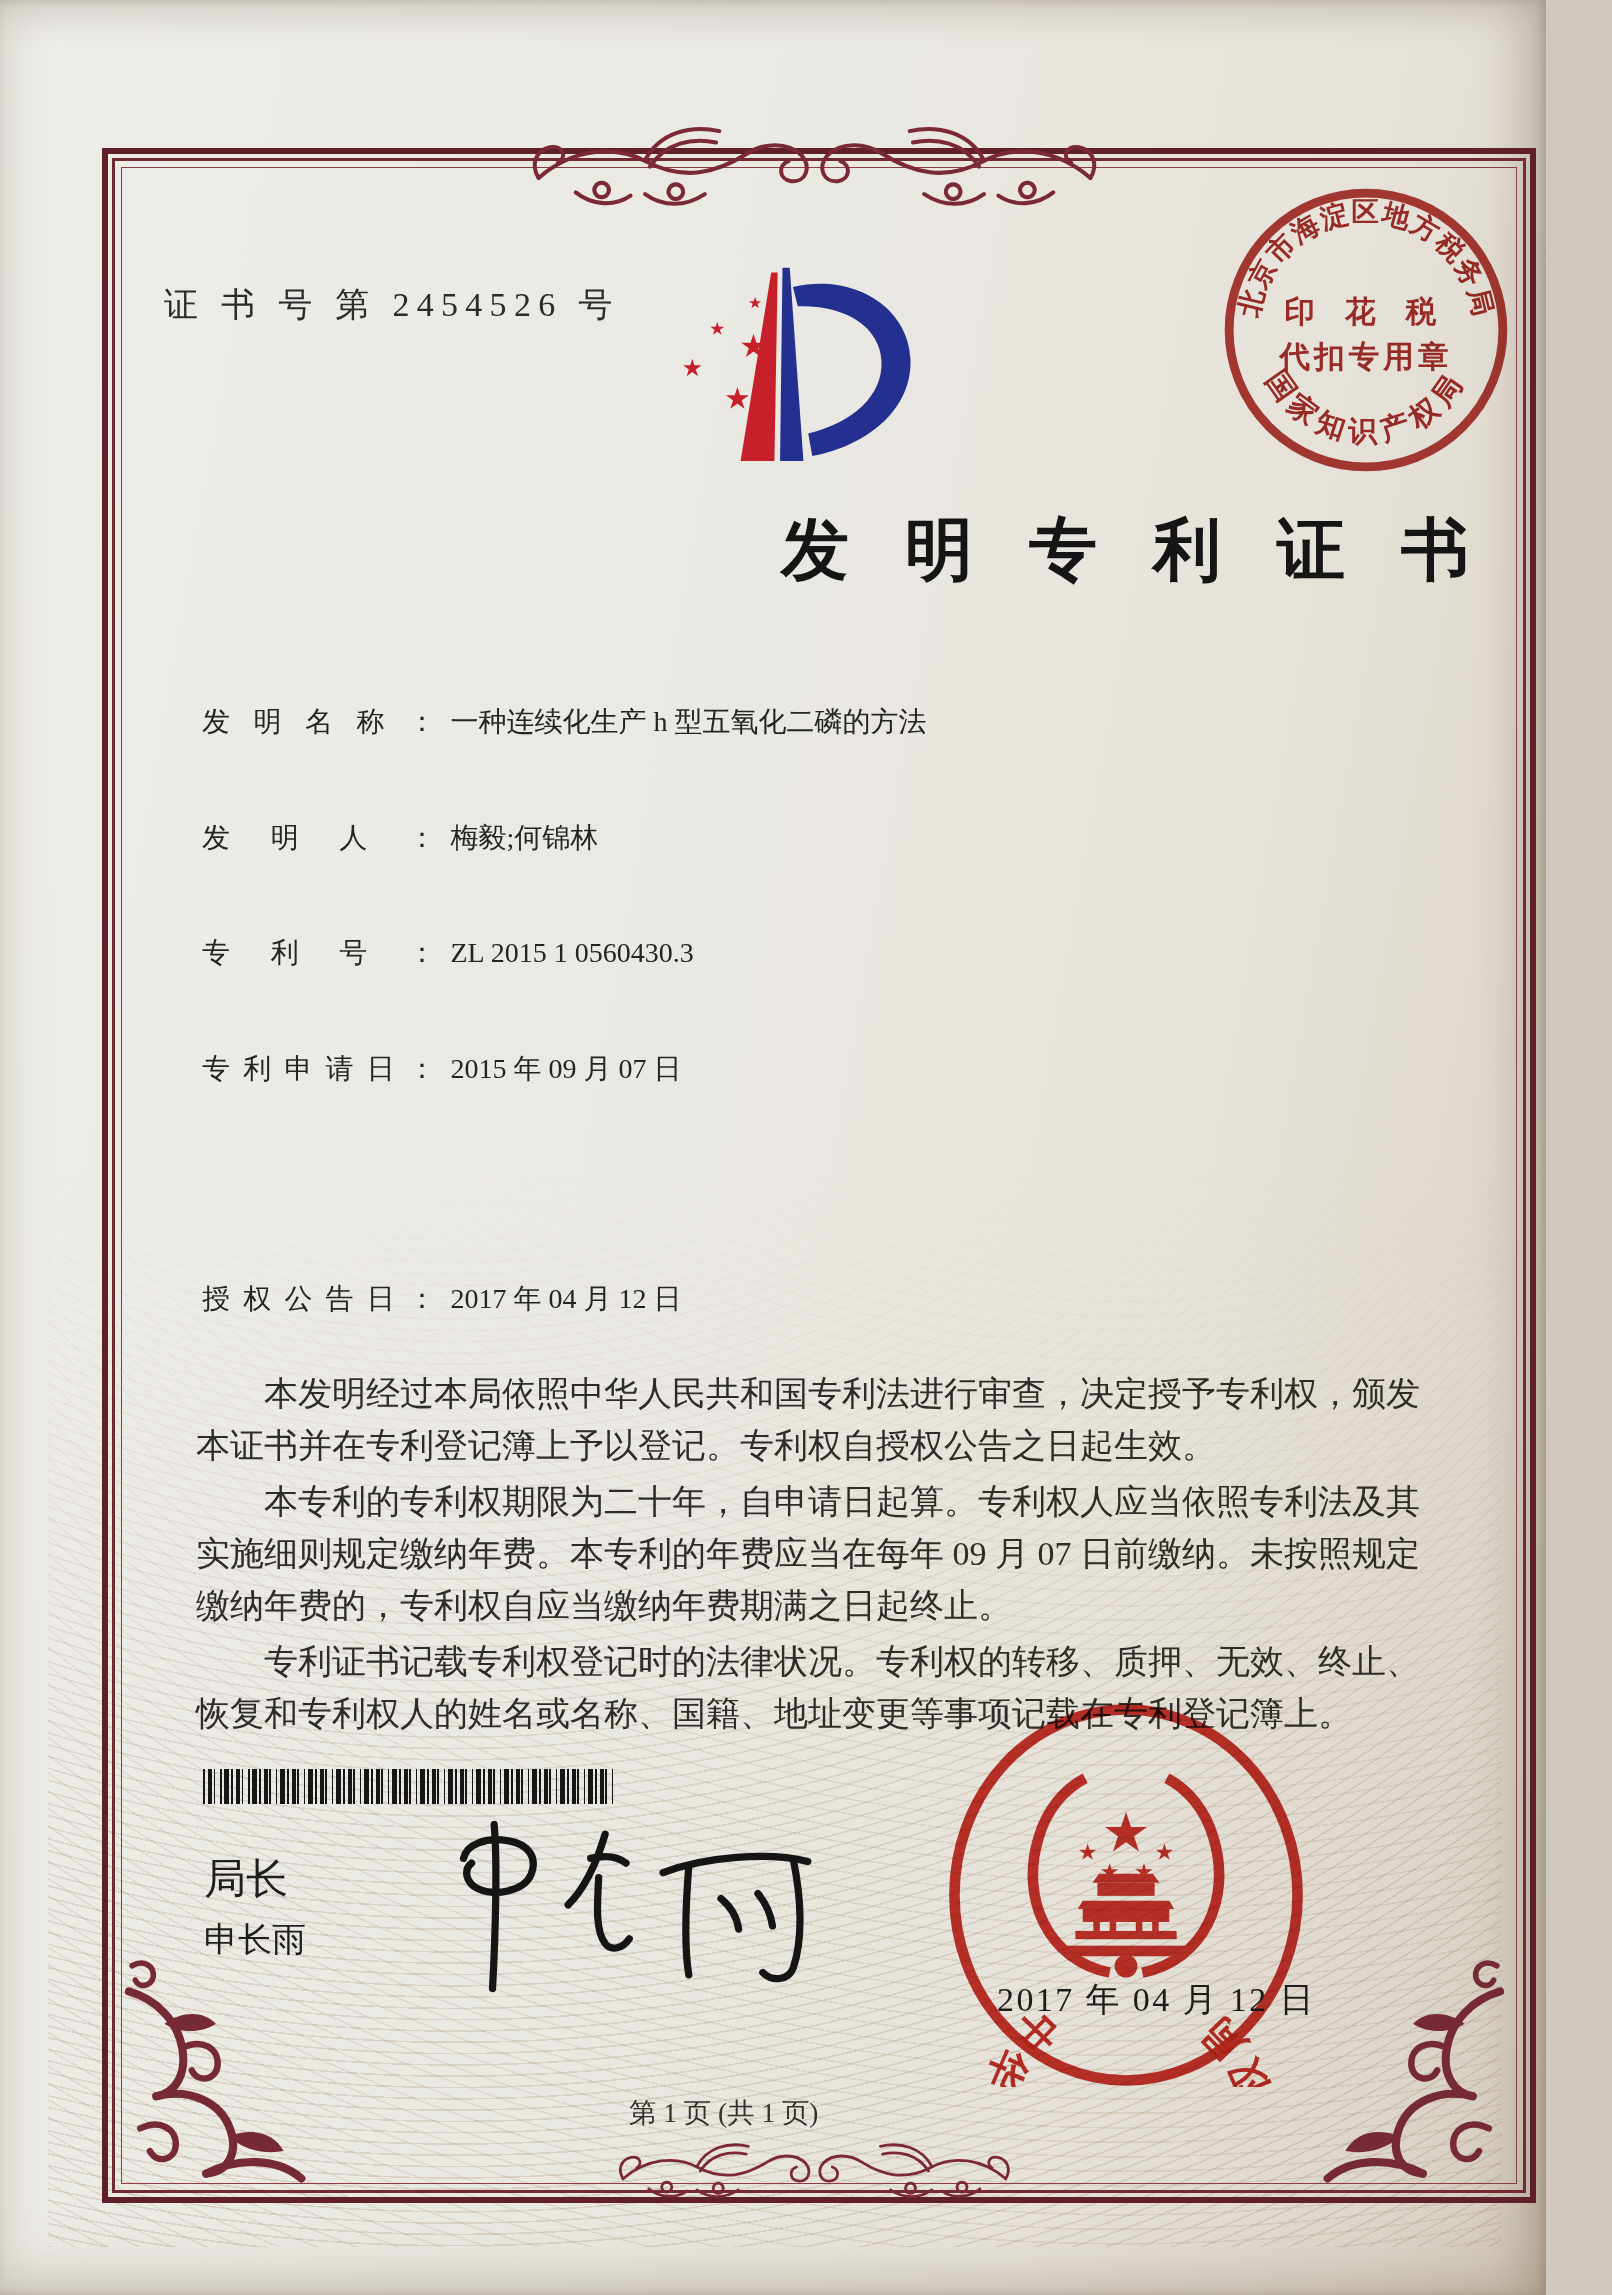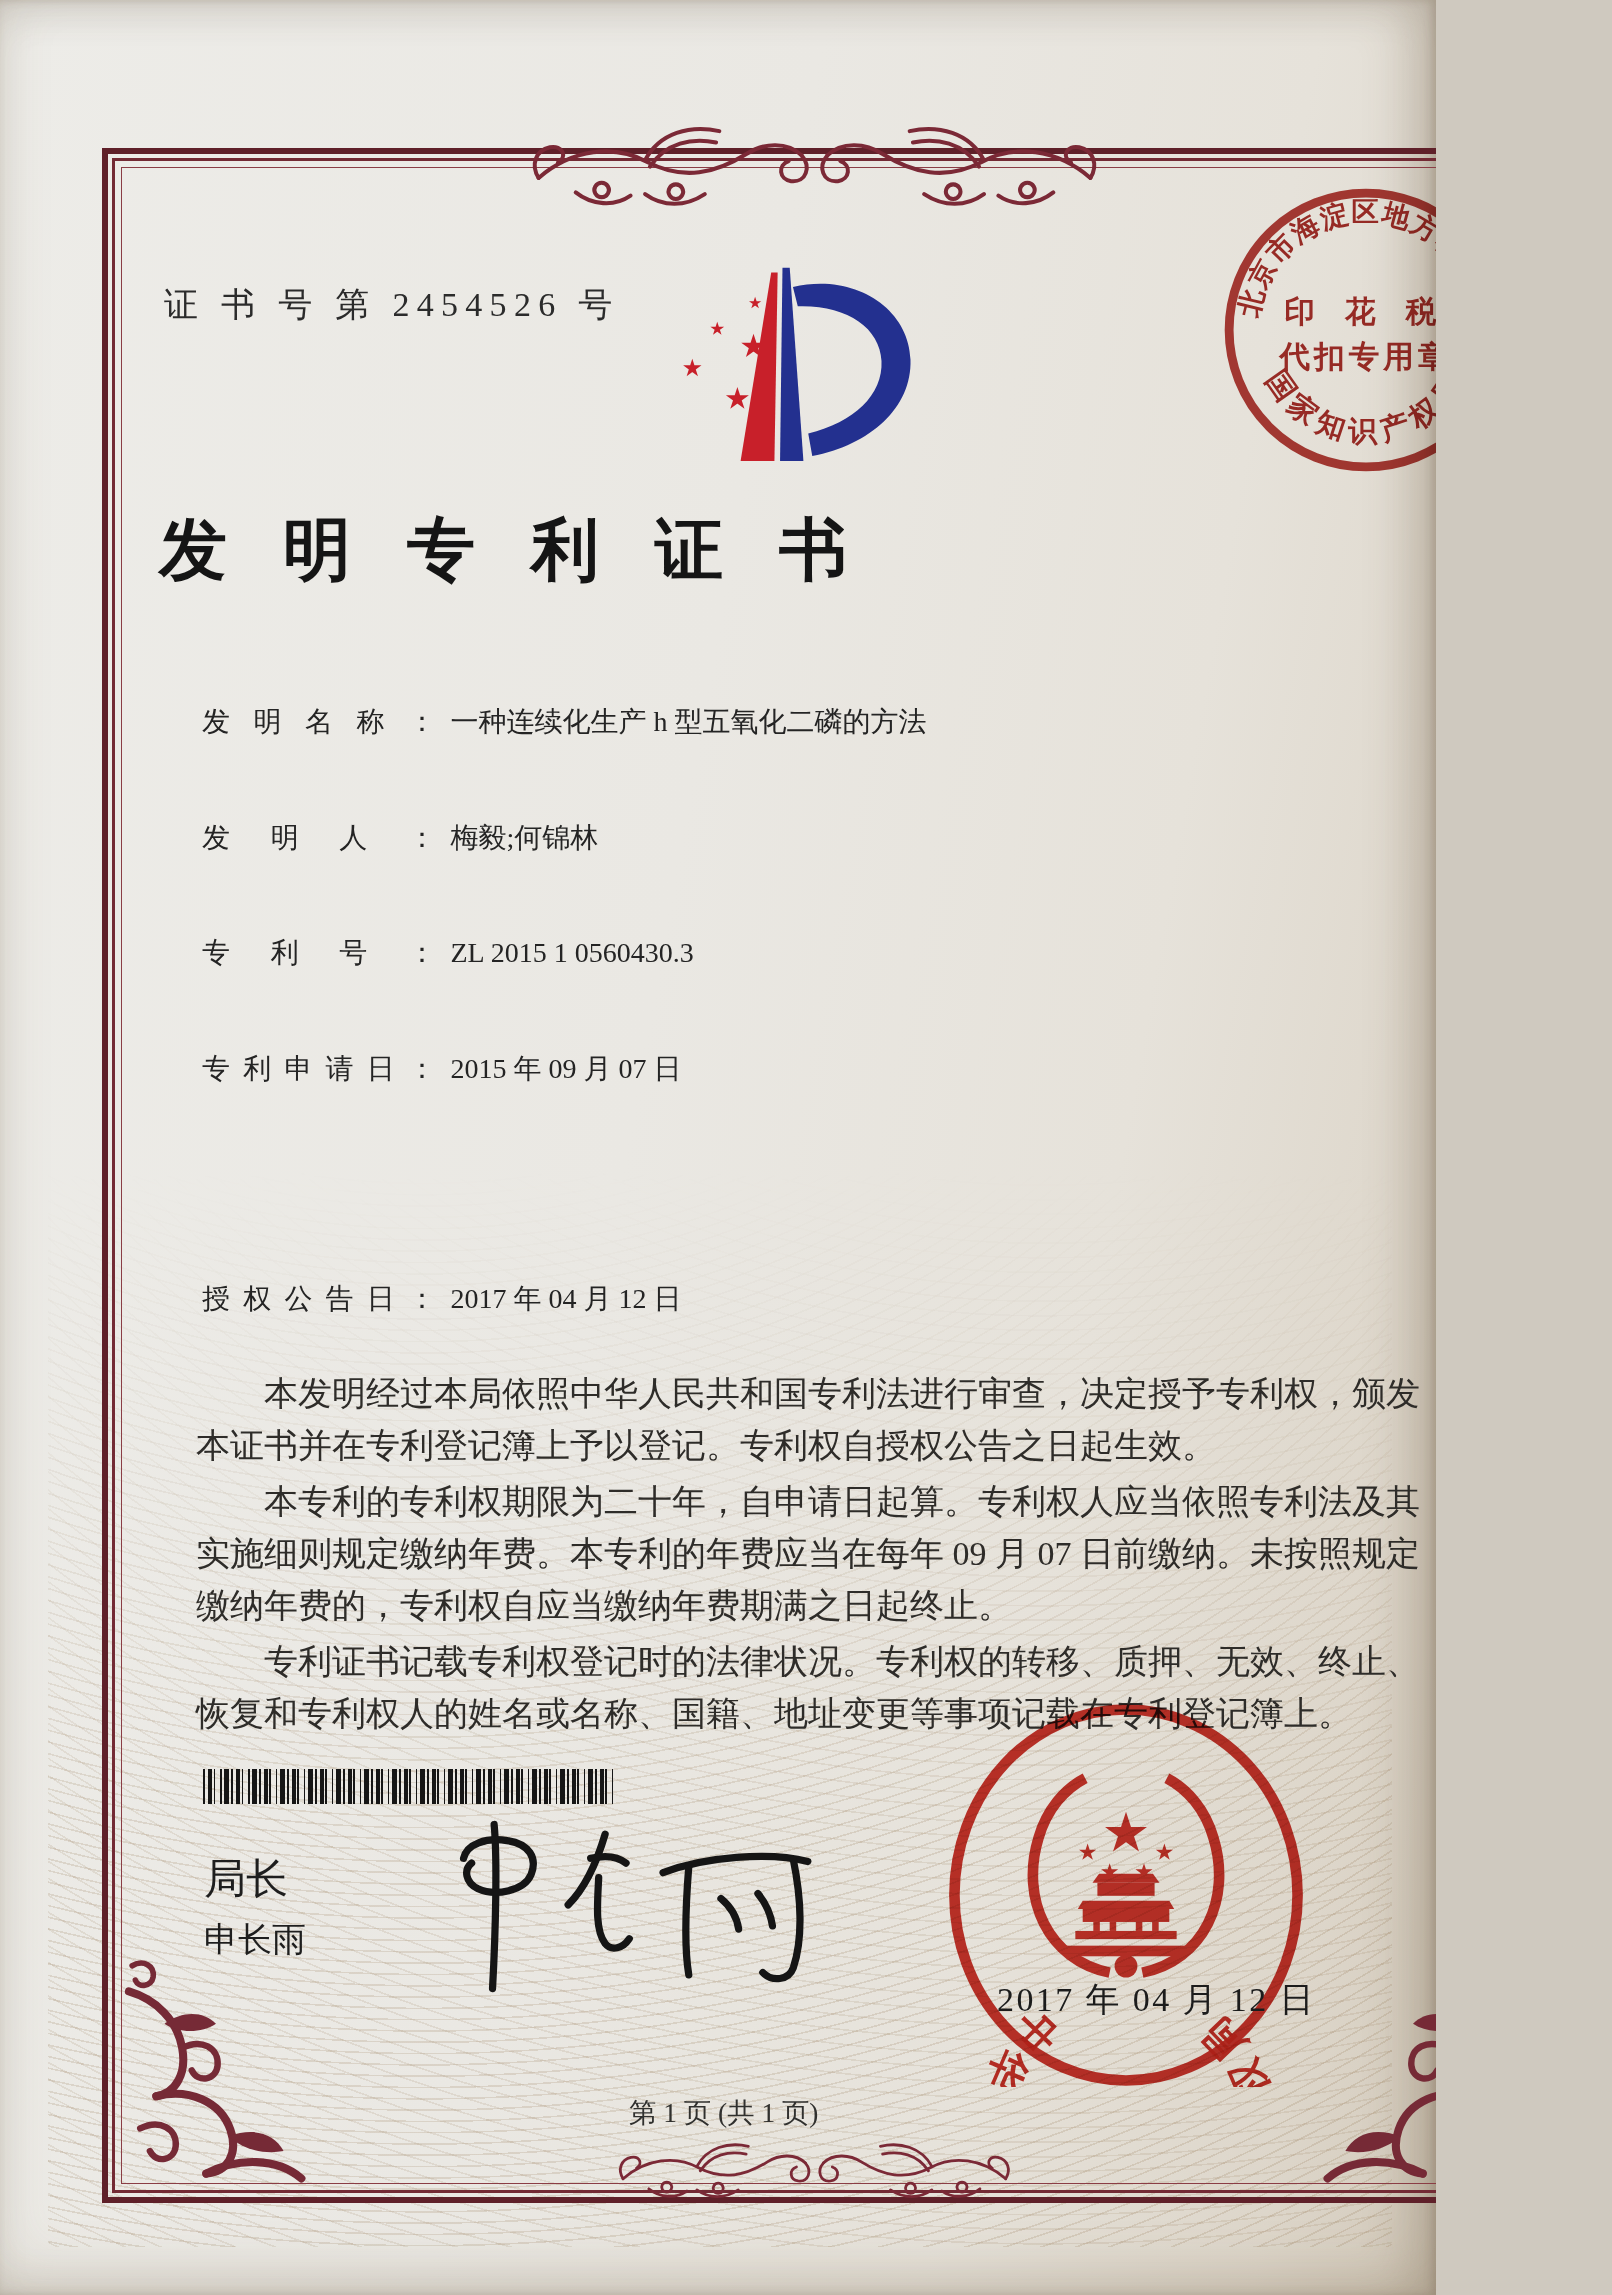--- a/index.html
+++ b/index.html
@@ -1,36 +1,36 @@
 <!DOCTYPE html>
 <html style="font-size:13px"><head>
 <meta charset="utf-8">
 <style>
   html,body{margin:0;padding:0;background:#cfc9bf;}
   .page{
-    position:relative;width:1436px;height:2295px;overflow:hidden;
+    position:relative;width:1546px;height:2295px;overflow:hidden;
     background:linear-gradient(100deg,#edecE8 0%,#eae8e3 45%,#e6e2da 72%,#ddd6ca 90%,#d2c9ba 100%);
     box-shadow:inset -27.4px 0 48px rgba(95,75,50,.20), inset -4px 0 8px rgba(95,75,50,.22),
                inset 0 -22.6px 56px rgba(110,90,60,.14), inset 0 16px 40px rgba(0,0,0,.04);
     font-family:"Liberation Serif","DejaVu Serif",serif;color:#262626;
   }
   .waves{
     position:absolute;left:48px;right:44px;top:1169px;bottom:48px;z-index:0;pointer-events:none;
     background:
       repeating-radial-gradient(circle 1854px at 28% -766px, rgba(152,124,88,.20) 0 1.6px, transparent 1.6px 11.3px),
       repeating-radial-gradient(circle 2016px at 74% -927px, rgba(152,124,88,.15) 0 1.6px, transparent 1.6px 14.5px);
     -webkit-mask-image:linear-gradient(to bottom,transparent 0,rgba(0,0,0,.45) 30%,#000 62%);
     mask-image:linear-gradient(to bottom,transparent 0,rgba(0,0,0,.45) 30%,#000 62%);
   }
   .frame-outer{position:absolute;left:102px;top:148px;width:1422px;height:2043px;border:6.5px solid #5f2029;z-index:1;}
   .frame-mid{position:absolute;inset:4px;border:3.2px solid #732a34;}
   .frame-inner{position:absolute;inset:5.6px;border:1.6px solid #8a3d45;}
   .abs{position:absolute;}
   .cert-no{left:164px;top:282px;font-size:34px;letter-spacing:7.3px;color:#2b2b2b;z-index:3;}
-  .title{left:103px;top:505px;width:1422px;text-align:left;font-size:68px;font-weight:bold;
+  .title{left:103px;top:505px;width:1422px;text-align:right;font-size:68px;font-weight:bold;
          letter-spacing:56px;padding-left:56px;box-sizing:border-box;color:#151515;z-index:3;}
   .field{left:202px;font-size:28px;color:#242424;z-index:3;white-space:nowrap;}
   .flabel{display:inline-block;width:234px;text-align:justify;text-align-last:justify;}
   .fvalue{margin-left:14.5px;}
   .paras{left:192px;top:1364px;width:1248px;font-size:34px;line-height:52px;color:#2e2c29;z-index:3;}
   .paras p{margin:4px;text-indent:68px;}
   .barcode{left:203px;top:1769px;width:413px;height:35px;z-index:3;
     background:repeating-linear-gradient(90deg,#161616 0 2.4px,transparent 2.4px 4.8px,#161616 4.8px 9px,
       transparent 9px 10.5px,#161616 10.5px 12px,transparent 12px 17px,#161616 17px 18.5px,
       transparent 18.5px 21px,#161616 21px 26px,transparent 26px 28px);}

